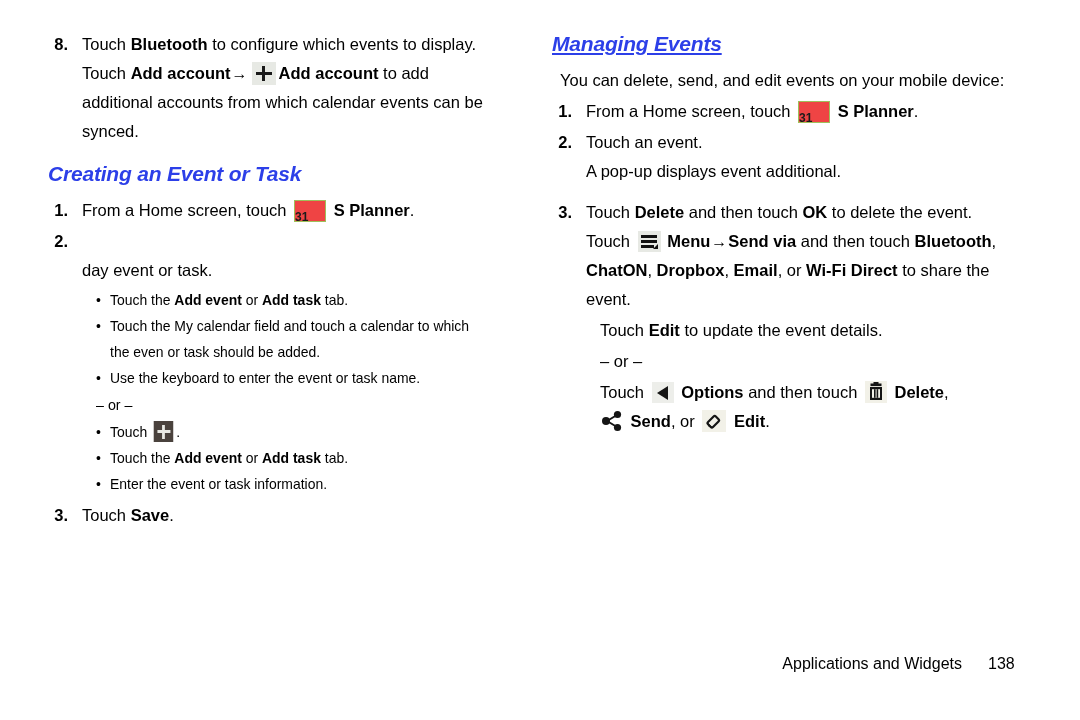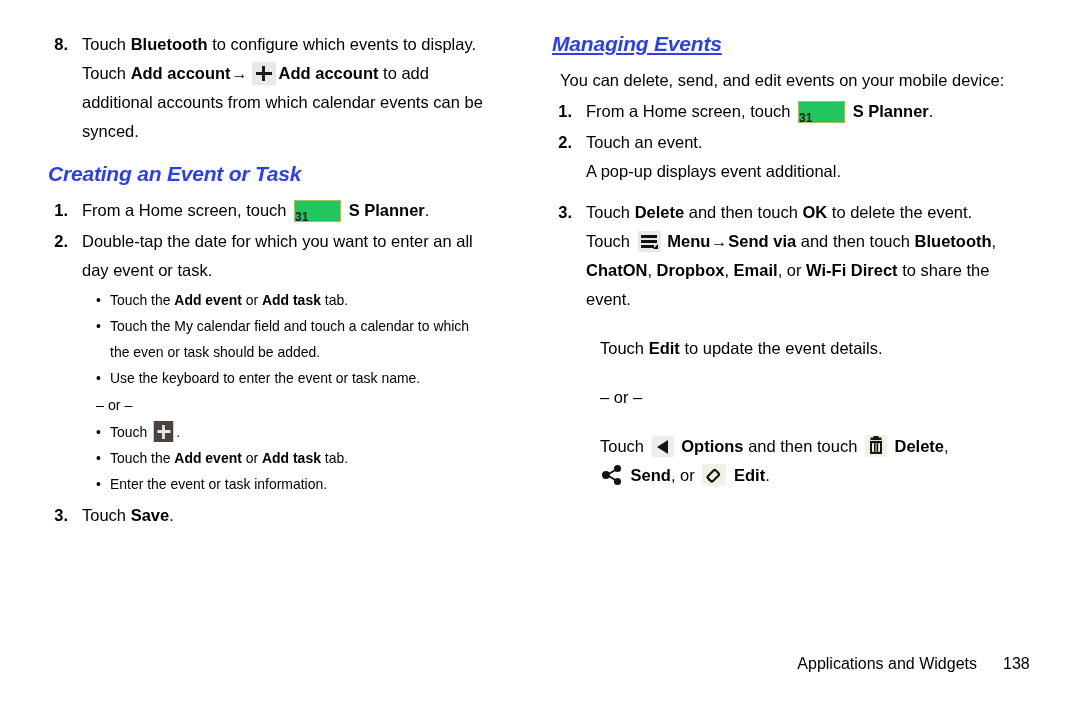--- a/index.html
+++ b/index.html
@@ -63,21 +63,21 @@
   .step-body {
     flex: 1 1 auto;
     font-size: 16.5px;
     line-height: 29px;
   }
   .sub-para {
     margin-left: 48px;
     font-size: 16.5px;
     line-height: 29px;
   }
-  .sub-para.gap { margin-top: 20px; }
+  .sub-para.gap { margin-top: 2px; }
 
   
   .bullet {
     display: flex;
     align-items: flex-start;
     margin-left: 48px;
     font-size: 15px;
     line-height: 26px;
     font-stretch: condensed;
     transform-origin: left top;
@@ -111,22 +111,22 @@
 
   
   .icon {
     display: inline-block;
     vertical-align: -5px;
     position: relative;
   }
 
   
   .ico-calendar {
-    width: 47px; height: 22px;
-    background: #22c55e;
+    width: 32px; height: 22px;
+    background: #ef4444;
     border: 1px solid #9fbf5a;
     box-sizing: border-box;
     vertical-align: -5px;
     margin: 0 3px;
   }
   .ico-calendar .cal-top {
     height: 6px;
     background: #5fb81f;
     position: relative;
   }
@@ -242,21 +242,21 @@
     background: #f2f1e8;
     vertical-align: -5px;
     margin: 0 3px;
   }
 
   .icon svg { display: block; }
 
   
   .footer {
     position: absolute;
-    left: 567px;
+    left: 552px;
     top: 655px;
     width: 470px;
     font-size: 16px;
     display: flex;
     justify-content: flex-end;
     align-items: center;
   }
   .footer .ftitle { margin-right: 26px; }
   .footer .fpage  { min-width: 34px; text-align: left; }
 </style>
@@ -283,21 +283,21 @@
     <div class="step">
       <div class="step-num">1.</div>
       <div class="step-body">
         <span>From a Home screen, touch </span><span class="icon ico-calendar"><span class="cal-top"></span><span class="cal-num">31</span></span> <b>S Planner</b><span>.</span>
       </div>
     </div>
 
     <div class="step">
       <div class="step-num">2.</div>
       <div class="step-body">
-        <span>Double-tap the date for which you want to enter an all</span><br>
+        <br>
         <span>day event or task.</span>
       </div>
     </div>
 
     <div class="bullet">
       <span class="dot">•</span>
       <span class="btext"><span>Touch the </span><b>Add event</b><span> or </span><b>Add task</b><span> tab.</span></span>
     </div>
 
     <div class="bullet">

